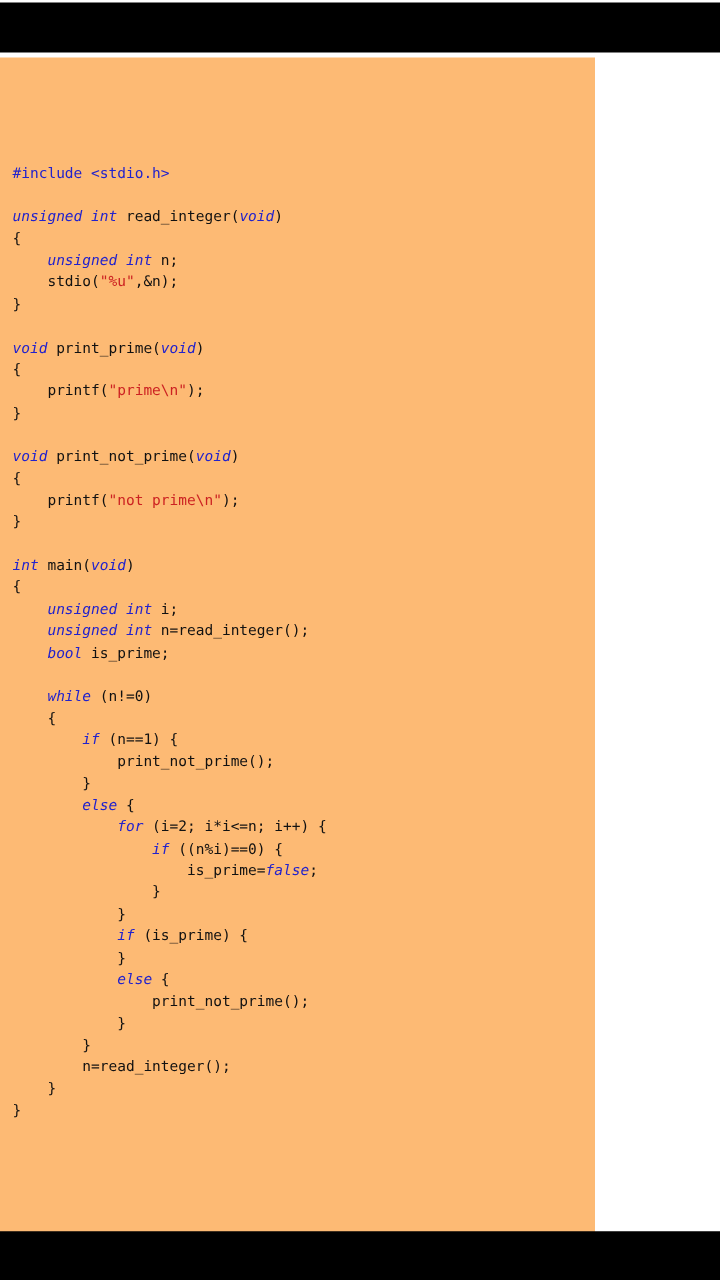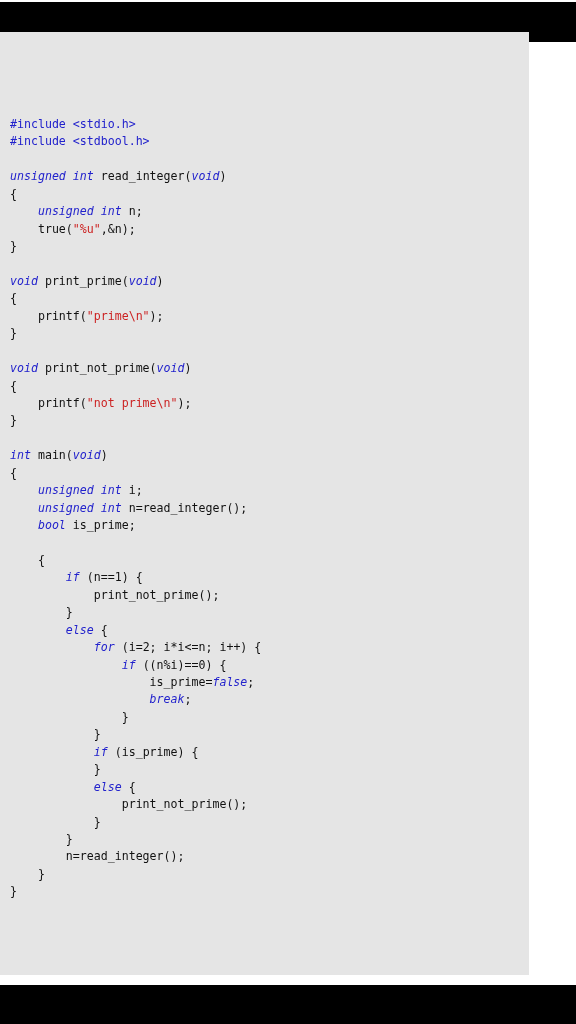--- a/index.html
+++ b/index.html
@@ -31,24 +31,24 @@
     top: 2px;
     height: 40px;
   }
   .letterbox.bottom {
     top: 985px;
     height: 39px;
   }
   #code-listing {
     position: absolute;
     left: 0;
-    top: 32px;
-    width: 529px;
+    top: 46px;
+    width: 476px;
     height: 943px;
-    background: #e5e5e5;
+    background: #fdba74;
     box-sizing: border-box;
     padding: 84px 0 0 10px;
   }
   .code-line {
     font-family: "DejaVu Sans Mono", monospace;
     font-size: 11.6px;
     line-height: 17.45px;
     height: 17.45px;
     white-space: pre;
     color: #111111;
@@ -73,53 +73,52 @@
 </style>
 </head>
 <body>
 
 <div id="screen">
 
   <div class="letterbox top"></div>
 
   <div id="code-listing">
       <div class="code-line"><span class="tok-pre">#include &lt;stdio.h&gt;</span></div>
-      <div class="code-line"><span class="tok-pre">#include &lt;stdbool.h&gt;</span></div>
       <div class="code-line blank">&nbsp;</div>
       <div class="code-line"><span class="tok-kw">unsigned int</span><span class="tok-plain"> read_integer(</span><span class="tok-kw">void</span><span class="tok-plain">)</span></div>
       <div class="code-line"><span class="tok-plain">{</span></div>
       <div class="code-line"><span class="tok-plain">    </span><span class="tok-kw">unsigned int</span><span class="tok-plain"> n;</span></div>
-      <div class="code-line"><span class="tok-plain">    true(</span><span class="tok-str">"%u"</span><span class="tok-plain">,&amp;n);</span></div>
+      <div class="code-line"><span class="tok-plain">    stdio(</span><span class="tok-str">"%u"</span><span class="tok-plain">,&amp;n);</span></div>
       <div class="code-line"><span class="tok-plain">}</span></div>
       <div class="code-line blank">&nbsp;</div>
       <div class="code-line"><span class="tok-kw">void</span><span class="tok-plain"> print_prime(</span><span class="tok-kw">void</span><span class="tok-plain">)</span></div>
       <div class="code-line"><span class="tok-plain">{</span></div>
       <div class="code-line"><span class="tok-plain">    printf(</span><span class="tok-str">"prime\n"</span><span class="tok-plain">);</span></div>
       <div class="code-line"><span class="tok-plain">}</span></div>
       <div class="code-line blank">&nbsp;</div>
       <div class="code-line"><span class="tok-kw">void</span><span class="tok-plain"> print_not_prime(</span><span class="tok-kw">void</span><span class="tok-plain">)</span></div>
       <div class="code-line"><span class="tok-plain">{</span></div>
       <div class="code-line"><span class="tok-plain">    printf(</span><span class="tok-str">"not prime\n"</span><span class="tok-plain">);</span></div>
       <div class="code-line"><span class="tok-plain">}</span></div>
       <div class="code-line blank">&nbsp;</div>
       <div class="code-line"><span class="tok-kw">int</span><span class="tok-plain"> main(</span><span class="tok-kw">void</span><span class="tok-plain">)</span></div>
       <div class="code-line"><span class="tok-plain">{</span></div>
       <div class="code-line"><span class="tok-plain">    </span><span class="tok-kw">unsigned int</span><span class="tok-plain"> i;</span></div>
       <div class="code-line"><span class="tok-plain">    </span><span class="tok-kw">unsigned int</span><span class="tok-plain"> n=read_integer();</span></div>
       <div class="code-line"><span class="tok-plain">    </span><span class="tok-kw">bool</span><span class="tok-plain"> is_prime;</span></div>
       <div class="code-line blank">&nbsp;</div>
+      <div class="code-line"><span class="tok-plain">    </span><span class="tok-kw">while</span><span class="tok-plain"> (n!=0)</span></div>
       <div class="code-line"><span class="tok-plain">    {</span></div>
       <div class="code-line"><span class="tok-plain">        </span><span class="tok-kw">if</span><span class="tok-plain"> (n==1) {</span></div>
       <div class="code-line"><span class="tok-plain">            print_not_prime();</span></div>
       <div class="code-line"><span class="tok-plain">        }</span></div>
       <div class="code-line"><span class="tok-plain">        </span><span class="tok-kw">else</span><span class="tok-plain"> {</span></div>
       <div class="code-line"><span class="tok-plain">            </span><span class="tok-kw">for</span><span class="tok-plain"> (i=2; i*i&lt;=n; i++) {</span></div>
       <div class="code-line"><span class="tok-plain">                </span><span class="tok-kw">if</span><span class="tok-plain"> ((n%i)==0) {</span></div>
       <div class="code-line"><span class="tok-plain">                    is_prime=</span><span class="tok-kw">false</span><span class="tok-plain">;</span></div>
-      <div class="code-line"><span class="tok-plain">                    </span><span class="tok-kw">break</span><span class="tok-plain">;</span></div>
       <div class="code-line"><span class="tok-plain">                }</span></div>
       <div class="code-line"><span class="tok-plain">            }</span></div>
       <div class="code-line"><span class="tok-plain">            </span><span class="tok-kw">if</span><span class="tok-plain"> (is_prime) {</span></div>
       <div class="code-line"><span class="tok-plain">            }</span></div>
       <div class="code-line"><span class="tok-plain">            </span><span class="tok-kw">else</span><span class="tok-plain"> {</span></div>
       <div class="code-line"><span class="tok-plain">                print_not_prime();</span></div>
       <div class="code-line"><span class="tok-plain">            }</span></div>
       <div class="code-line"><span class="tok-plain">        }</span></div>
       <div class="code-line"><span class="tok-plain">        n=read_integer();</span></div>
       <div class="code-line"><span class="tok-plain">    }</span></div>

